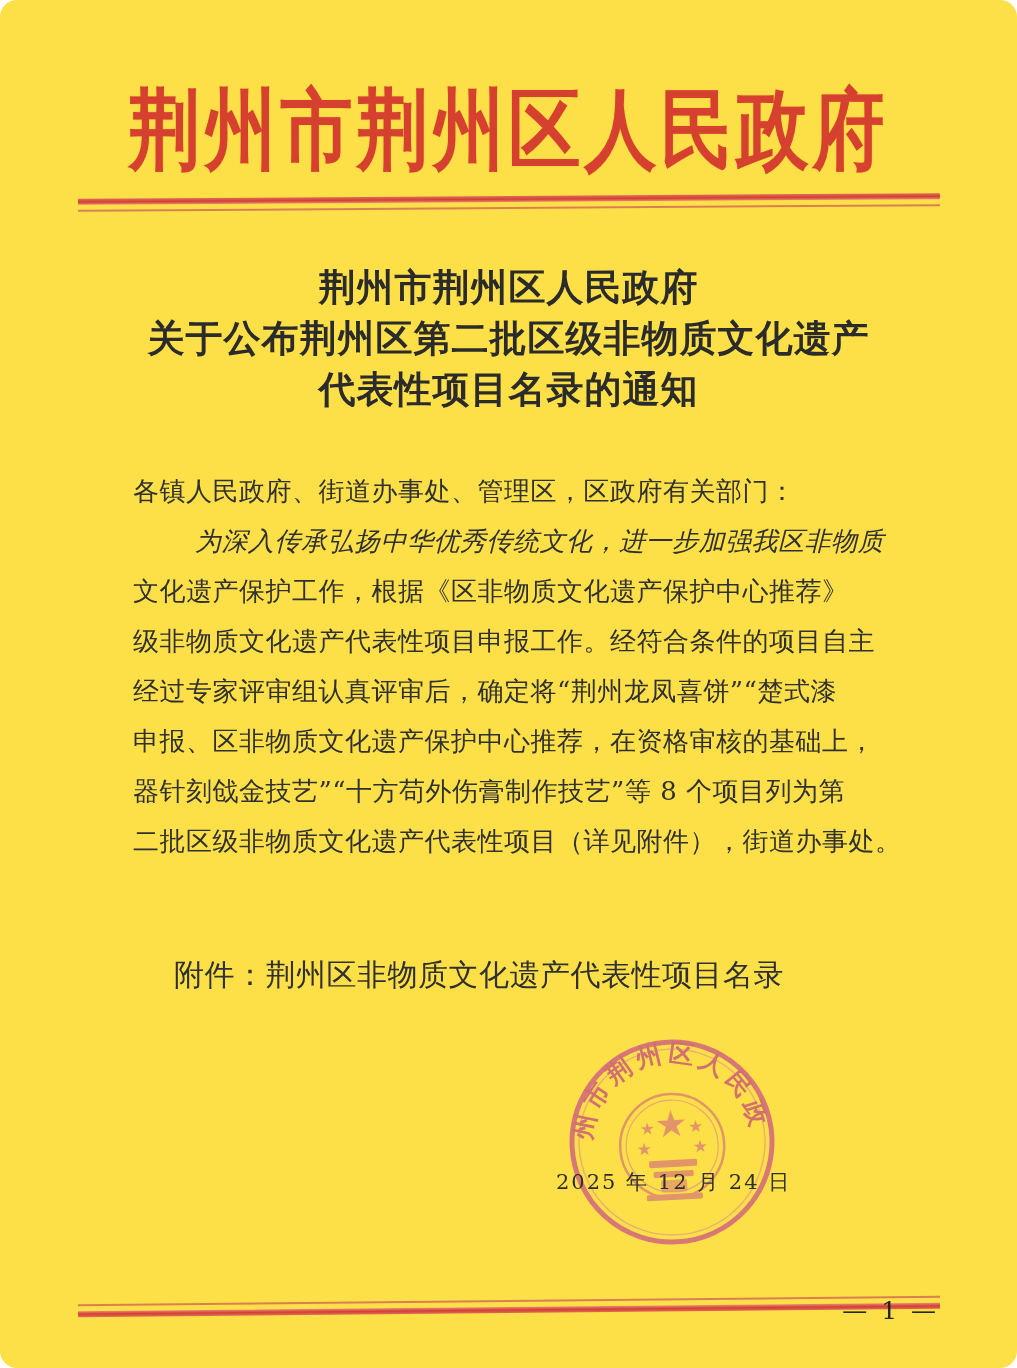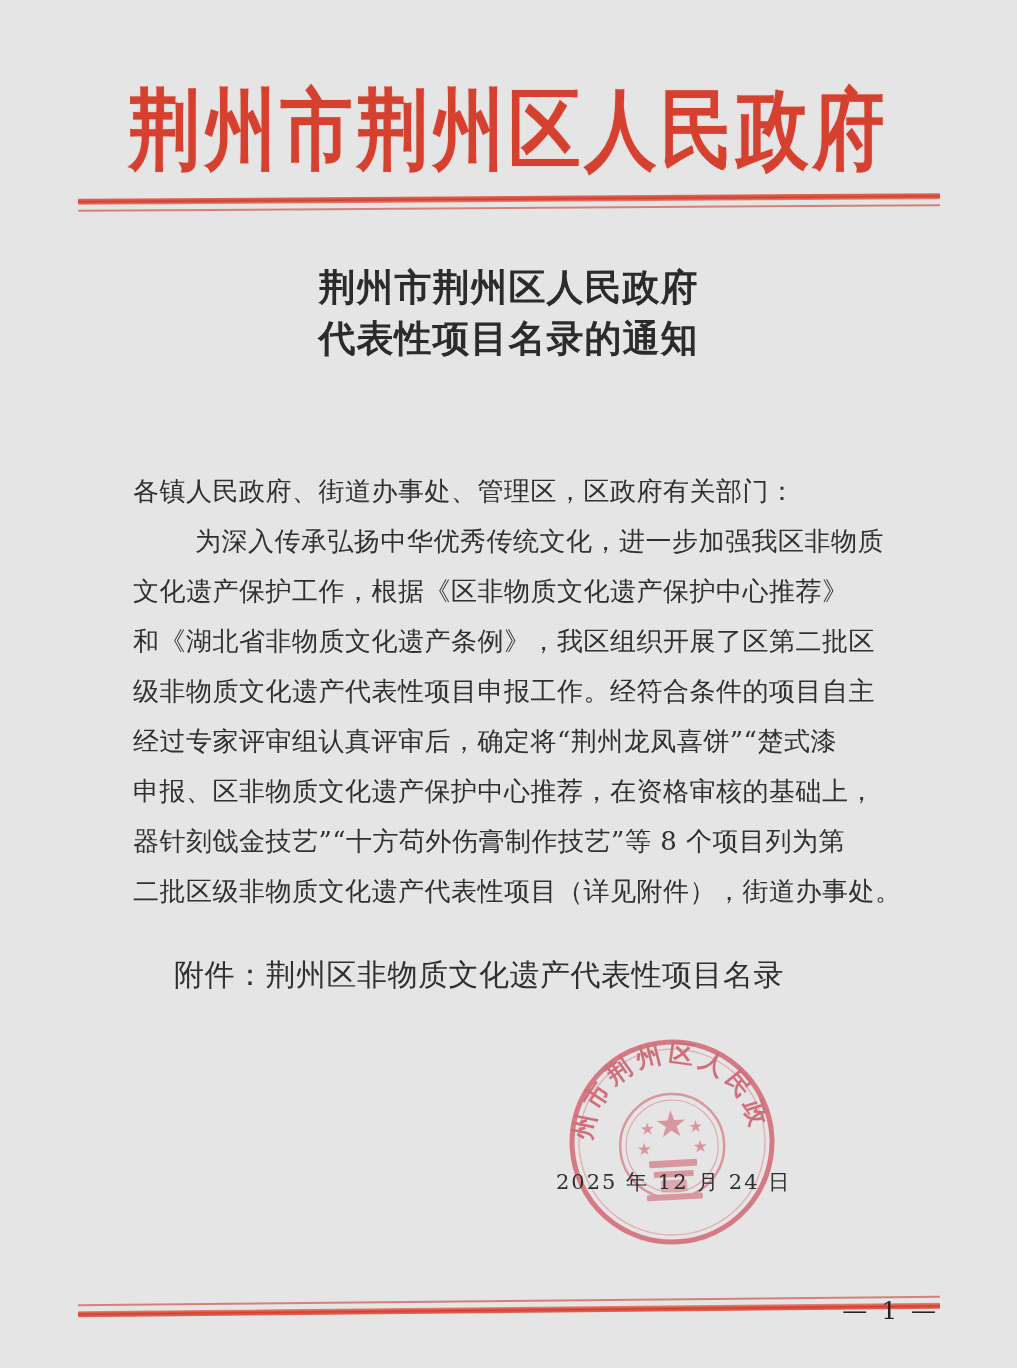--- a/index.html
+++ b/index.html
@@ -11,21 +11,22 @@
     width: 1017px;
     height: 1368px;
     position: relative;
     font-family: "DejaVu Serif", "Liberation Serif", serif;
     overflow: hidden;
   }
 
   .page {
     position: absolute;
     inset: 0;
-    background: #e5e5e5;
+    background: #fde047;
+    border-radius: 17px;
   }
 
   
   .masthead {
     position: absolute;
     left: 0;
     right: 0;
     top: 86px;
     text-align: center;
   }
@@ -87,21 +88,21 @@
     top: 466px;
     color: #303030;
   }
   .body-line {
     font-family: "DejaVu Serif", "Liberation Serif", serif;
     font-size: 26px;
     line-height: 50px;
     letter-spacing: 0.5px;
     white-space: nowrap;
   }
-  .body-line.indent-2 { text-indent: 62px; }
+  .body-line.indent-2 { text-indent: 62px; font-style: italic; }
 
   .attachment {
     position: absolute;
     left: 174px;
     top: 950px;
     font-family: "DejaVu Serif", "Liberation Serif", serif;
     font-size: 30px;
     line-height: 50px;
     letter-spacing: 0.5px;
     color: #303030;
@@ -175,28 +176,28 @@
   </div>
 
   <div class="header-rules">
     <div class="header-rule-thick"></div>
     <div class="header-rule-gap"></div>
     <div class="header-rule-thin"></div>
   </div>
 
   <div class="doc-title">
     <div class="doc-title-line">荆州市荆州区人民政府</div>
+    <div class="doc-title-line">关于公布荆州区第二批区级非物质文化遗产</div>
     <div class="doc-title-line">代表性项目名录的通知</div>
   </div>
 
   <div class="body-block">
     <div class="body-line">各镇人民政府、街道办事处、管理区，区政府有关部门：</div>
     <div class="body-line indent-2">为深入传承弘扬中华优秀传统文化，进一步加强我区非物质</div>
     <div class="body-line">文化遗产保护工作，根据《区非物质文化遗产保护中心推荐》</div>
-    <div class="body-line">和《湖北省非物质文化遗产条例》，我区组织开展了区第二批区</div>
     <div class="body-line">级非物质文化遗产代表性项目申报工作。经符合条件的项目自主</div>
     <div class="body-line">经过专家评审组认真评审后，确定将“荆州龙凤喜饼”“楚式漆</div>
     <div class="body-line">申报、区非物质文化遗产保护中心推荐，在资格审核的基础上，</div>
     <div class="body-line">器针刻戗金技艺”“十方苟外伤膏制作技艺”等 8 个项目列为第</div>
     <div class="body-line">二批区级非物质文化遗产代表性项目（详见附件），街道办事处。</div>
   </div>
 
   <div class="attachment">附件：荆州区非物质文化遗产代表性项目名录</div>
 
   <div class="seal">

